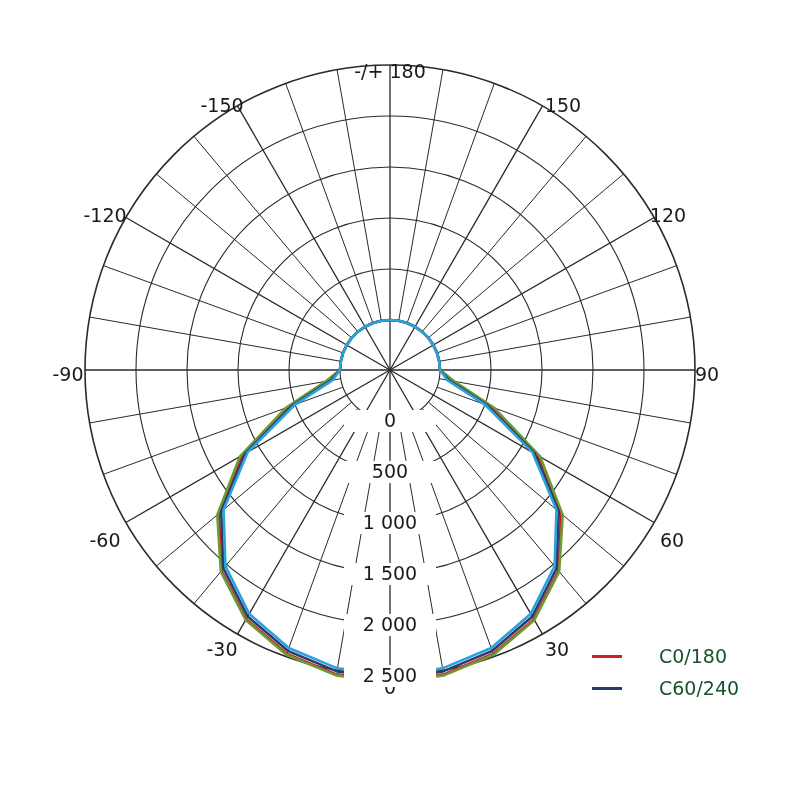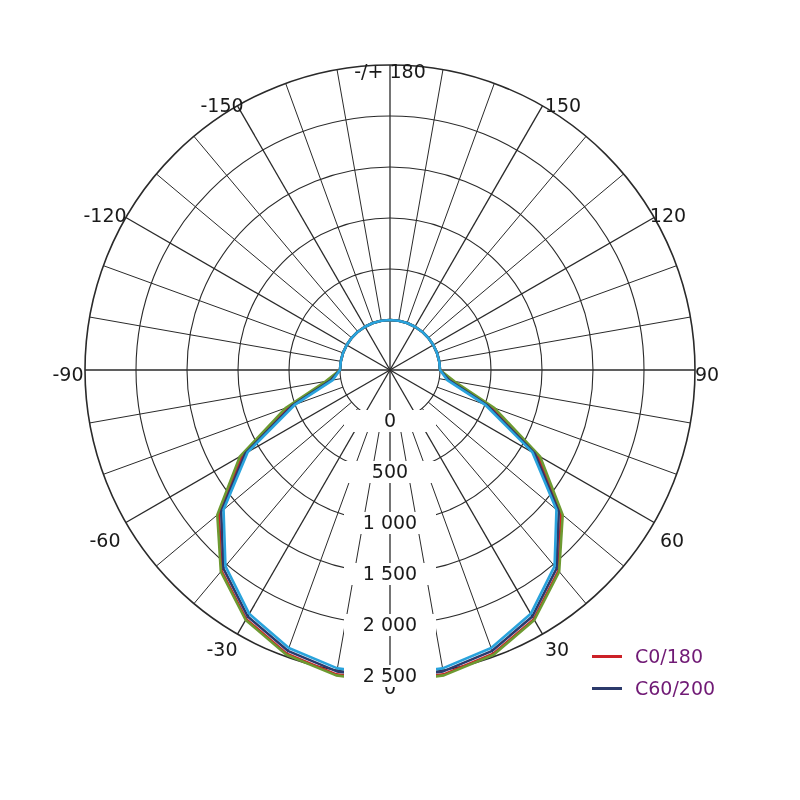--- a/index.html
+++ b/index.html
@@ -50,22 +50,23 @@
   }
   .legend-swatch {
     width: 30px;
     height: 3px;
     margin-right: 13px;
     flex: 0 0 auto;
   }
   .legend-text {
     font-family: "DejaVu Sans", sans-serif;
     font-size: 19px;
-    color: #701a75;
+    color: #14532d;
     white-space: nowrap;
+    margin-left: 24px;
   }
 </style>
 </head>
 <body>
 
 <div id="chart-root">
   <svg class="polar" viewBox="0 0 800 800">
     <g id="grid-layer">
         <circle cx="390" cy="370" r="50" fill="none" stroke="#2a2a2a" stroke-width="1.1"></circle>
         <circle cx="390" cy="370" r="101" fill="none" stroke="#2a2a2a" stroke-width="1.1"></circle>
@@ -144,16 +145,16 @@
       </g>
   </svg>
 
   <div class="legend">
     <div class="legend-row">
       <span class="legend-swatch" style="background:#cc2128"></span>
       <span class="legend-text">C0/180</span>
     </div>
     <div class="legend-row">
       <span class="legend-swatch" style="background:#2b3a6b"></span>
-      <span class="legend-text">C60/200</span>
+      <span class="legend-text">C60/240</span>
     </div>
   </div>
 </div>
 
 </body></html>

